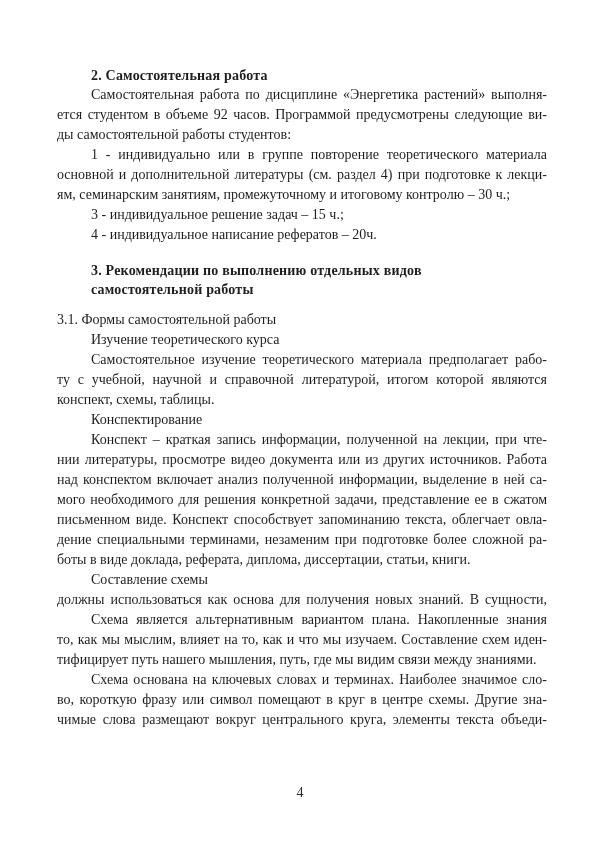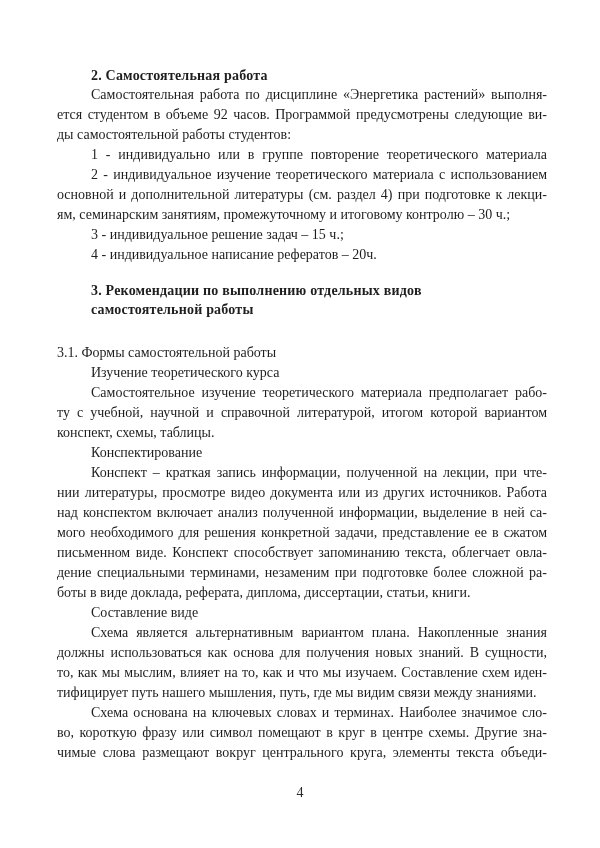--- a/index.html
+++ b/index.html
@@ -39,21 +39,21 @@
     overflow: hidden;
     height: 20px;
   }
   .tline.indent { padding-left: 34px; }
   .block-heading .tline {
     font-weight: bold;
     line-height: 19px;
     letter-spacing: 0.2px;
   }
   .block-heading { margin-top: 16px; }
-  .block-heading + .block-line { margin-top: 24px; }
+  .block-heading + .block-line { margin-top: 11px; }
   .pagenum {
     position: absolute;
     bottom: 47px;
     left: 0;
     width: 100%;
     text-align: center;
     font-size: 14px;
     line-height: 16px;
     color: #2a2a2a;
   }
@@ -68,21 +68,20 @@
       </div>
       <div class="block block-para">
         <div class="tline indent jl">Самостоятельная работа по дисциплине «Энергетика растений» выполня-</div>
         <div class="tline jl">ется студентом в объеме 92 часов. Программой предусмотрены следующие ви-</div>
         <div class="tline">ды самостоятельной работы студентов:</div>
       </div>
       <div class="block block-para">
         <div class="tline indent jl">1 - индивидуально или в группе повторение теоретического материала</div>
       </div>
       <div class="block block-para">
-        <div class="tline indent jl">2 - индивидуальное изучение теоретического материала с использованием</div>
         <div class="tline jl">основной и дополнительной литературы (см. раздел 4) при подготовке к лекци-</div>
         <div class="tline">ям, семинарским занятиям, промежуточному и итоговому контролю – 30 ч.;</div>
       </div>
       <div class="block block-para">
         <div class="tline indent">3 - индивидуальное решение задач – 15 ч.;</div>
       </div>
       <div class="block block-para">
         <div class="tline indent">4 - индивидуальное написание рефератов – 20ч.</div>
       </div>
       <div class="block block-heading">
@@ -90,41 +89,41 @@
         <div class="tline indent">самостоятельной работы</div>
       </div>
       <div class="block block-line">
         <div class="tline">3.1. Формы самостоятельной работы</div>
       </div>
       <div class="block block-line">
         <div class="tline indent">Изучение теоретического курса</div>
       </div>
       <div class="block block-para">
         <div class="tline indent jl">Самостоятельное изучение теоретического материала предполагает рабо-</div>
-        <div class="tline jl">ту с учебной, научной и справочной литературой, итогом которой вариантом</div>
+        <div class="tline jl">ту с учебной, научной и справочной литературой, итогом которой являются</div>
         <div class="tline">конспект, схемы, таблицы.</div>
       </div>
       <div class="block block-line">
         <div class="tline indent">Конспектирование</div>
       </div>
       <div class="block block-para">
         <div class="tline indent jl">Конспект – краткая запись информации, полученной на лекции, при чте-</div>
         <div class="tline jl">нии литературы, просмотре видео документа или из других источников. Работа</div>
         <div class="tline jl">над конспектом включает анализ полученной информации, выделение в ней са-</div>
         <div class="tline jl">мого необходимого для решения конкретной задачи, представление ее в сжатом</div>
         <div class="tline jl">письменном виде. Конспект способствует запоминанию текста, облегчает овла-</div>
         <div class="tline jl">дение специальными терминами, незаменим при подготовке более сложной ра-</div>
         <div class="tline">боты в виде доклада, реферата, диплома, диссертации, статьи, книги.</div>
       </div>
       <div class="block block-line">
-        <div class="tline indent">Составление виде</div>
+        <div class="tline indent">Составление схемы</div>
       </div>
       <div class="block block-para">
+        <div class="tline jl">должны использоваться как основа для получения новых знаний. В сущности,</div>
         <div class="tline indent jl">Схема является альтернативным вариантом плана. Накопленные знания</div>
-        <div class="tline jl">должны использоваться как основа для получения новых знаний. В сущности,</div>
         <div class="tline jl">то, как мы мыслим, влияет на то, как и что мы изучаем. Составление схем иден-</div>
         <div class="tline">тифицирует путь нашего мышления, путь, где мы видим связи между знаниями.</div>
       </div>
       <div class="block block-para">
         <div class="tline indent jl">Схема основана на ключевых словах и терминах. Наиболее значимое сло-</div>
         <div class="tline jl">во, короткую фразу или символ помещают в круг в центре схемы. Другие зна-</div>
         <div class="tline jl">чимые слова размещают вокруг центрального круга, элементы текста объеди-</div>
       </div>
     </div>
   <div class="pagenum">4</div>

